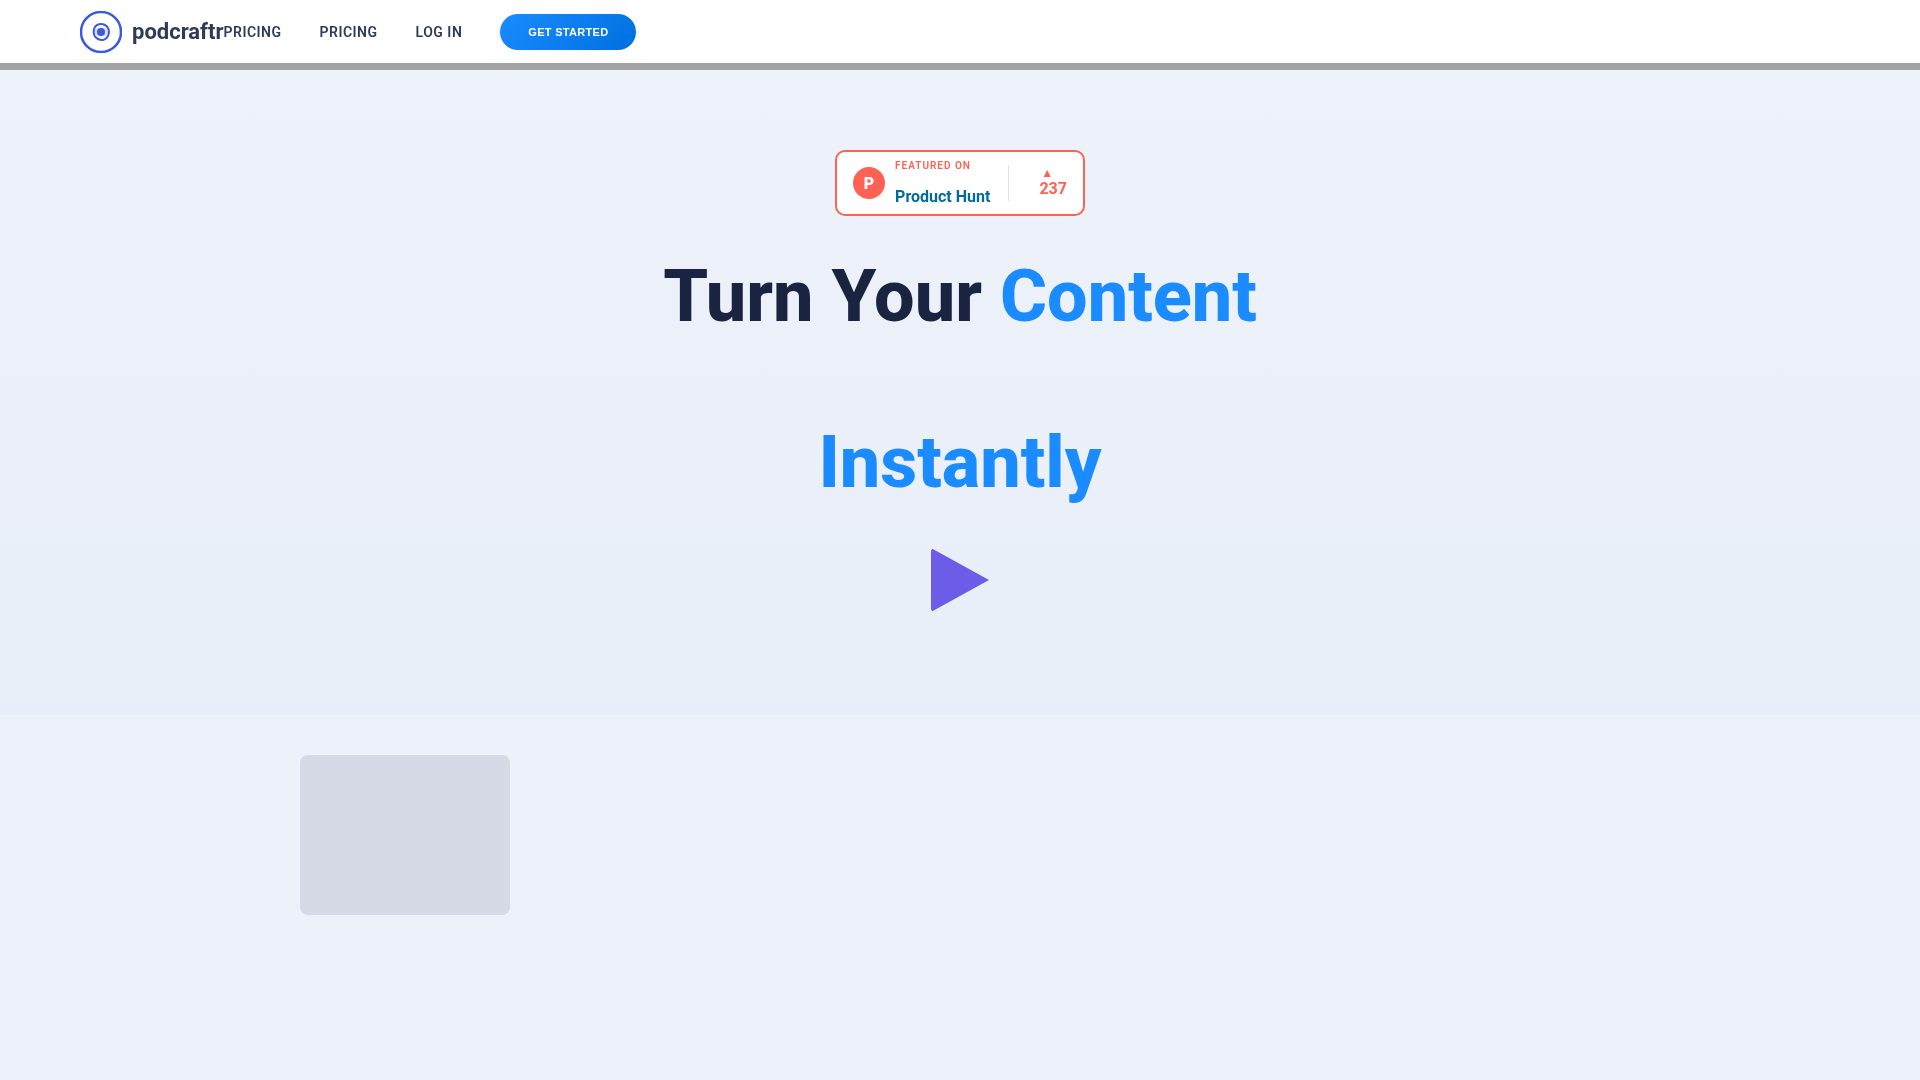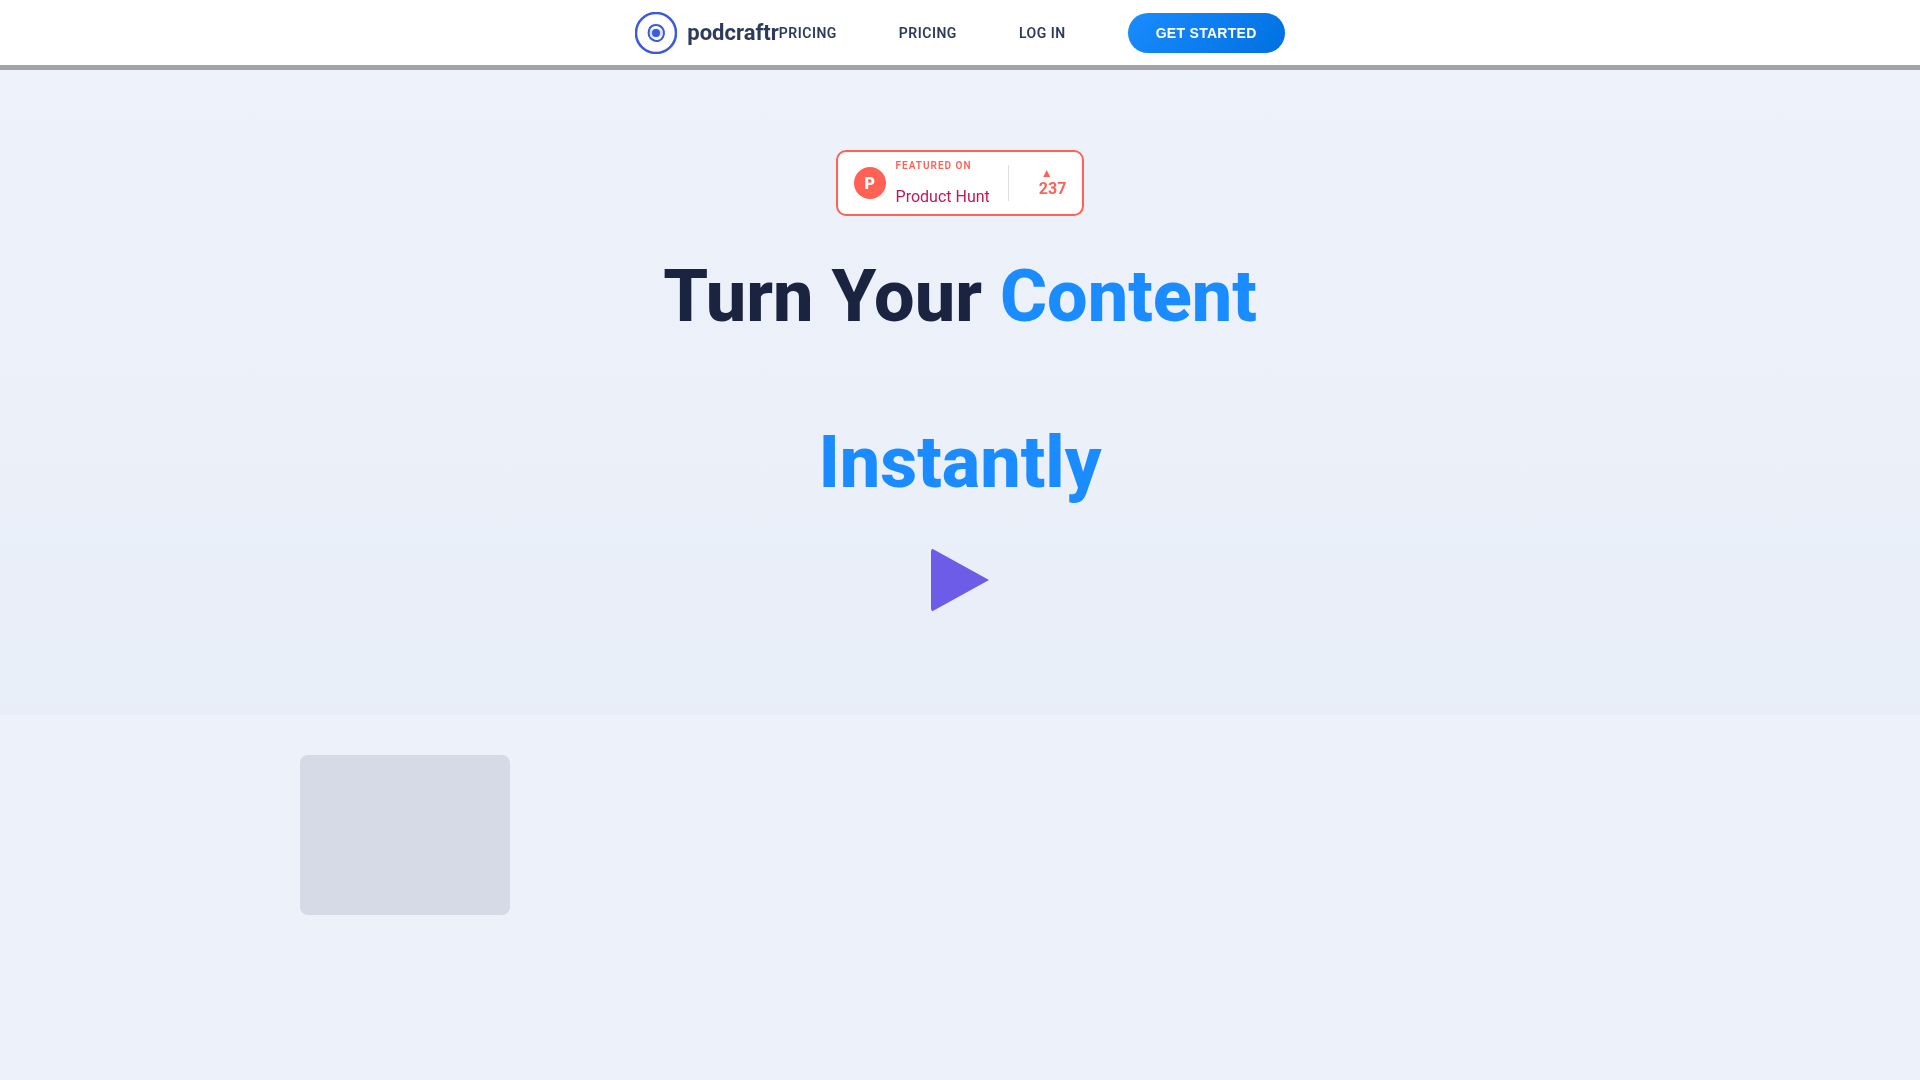--- a/index.html
+++ b/index.html
@@ -13,24 +13,24 @@
       background-color: #f0f4fa;
       min-height: 1080px;
       width: 1920px;
     }
 
     
     nav {
       background-color: #ffffff;
       display: flex;
       align-items: center;
-      justify-content: center;
+      justify-content: flex-start;
       padding: 0 80px;
       height: 70px;
-      border-bottom: 5px solid #a3a3a3;
+      border-bottom: 7px solid #a3a3a3;
     }
 
     .logo-container {
       display: flex;
       align-items: center;
       gap: 10px;
     }
 
     .logo-icon {
       width: 42px;
@@ -39,39 +39,39 @@
 
     .logo-text {
       font-size: 22px;
       font-weight: 700;
       color: #2d3a5c;
     }
 
     .nav-links {
       display: flex;
       align-items: center;
-      gap: 62px;
+      gap: 38px;
     }
 
     .nav-link {
       font-size: 14px;
       font-weight: 600;
       color: #2d3a5c;
       text-decoration: none;
       letter-spacing: 0.5px;
       cursor: pointer;
     }
 
     .get-started-btn {
       background: linear-gradient(135deg, #1a8cff, #0070e0);
       color: #ffffff;
       border: none;
       border-radius: 25px;
       padding: 12px 28px;
-      font-size: 14px;
+      font-size: 11px;
       font-weight: 700;
       cursor: pointer;
       letter-spacing: 0.3px;
     }
 
     
     .hero {
       background: linear-gradient(180deg, #eef2fa 0%, #e8eef8 100%);
       display: flex;
       flex-direction: column;
@@ -116,22 +116,22 @@
     .ph-featured-label {
       font-size: 10px;
       font-weight: 600;
       color: #ff6154;
       letter-spacing: 1px;
       text-transform: uppercase;
     }
 
     .ph-name {
       font-size: 16px;
-      font-weight: 400;
-      color: #be185d;
+      font-weight: 700;
+      color: #0369a1;
     }
 
     .ph-divider {
       width: 1px;
       height: 36px;
       background: #e0e0e0;
       margin: 0 8px;
     }
 
     .ph-votes {

